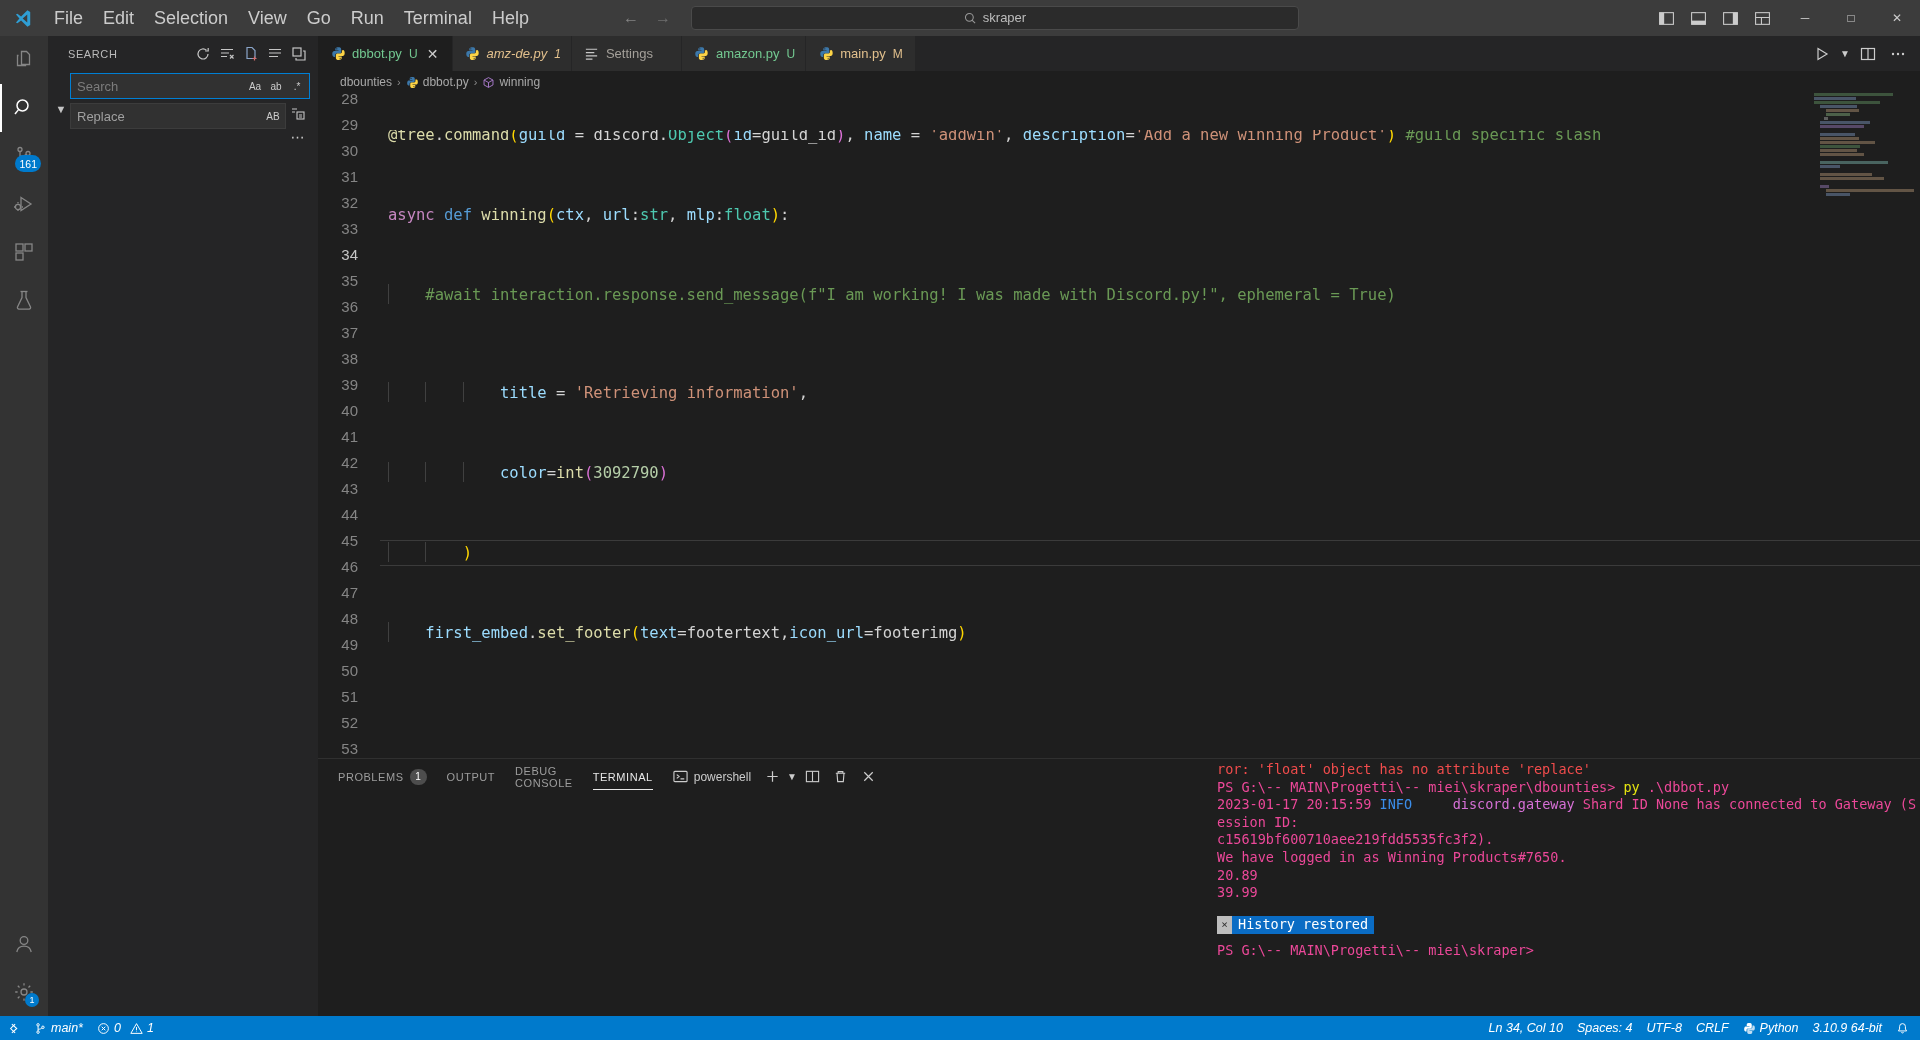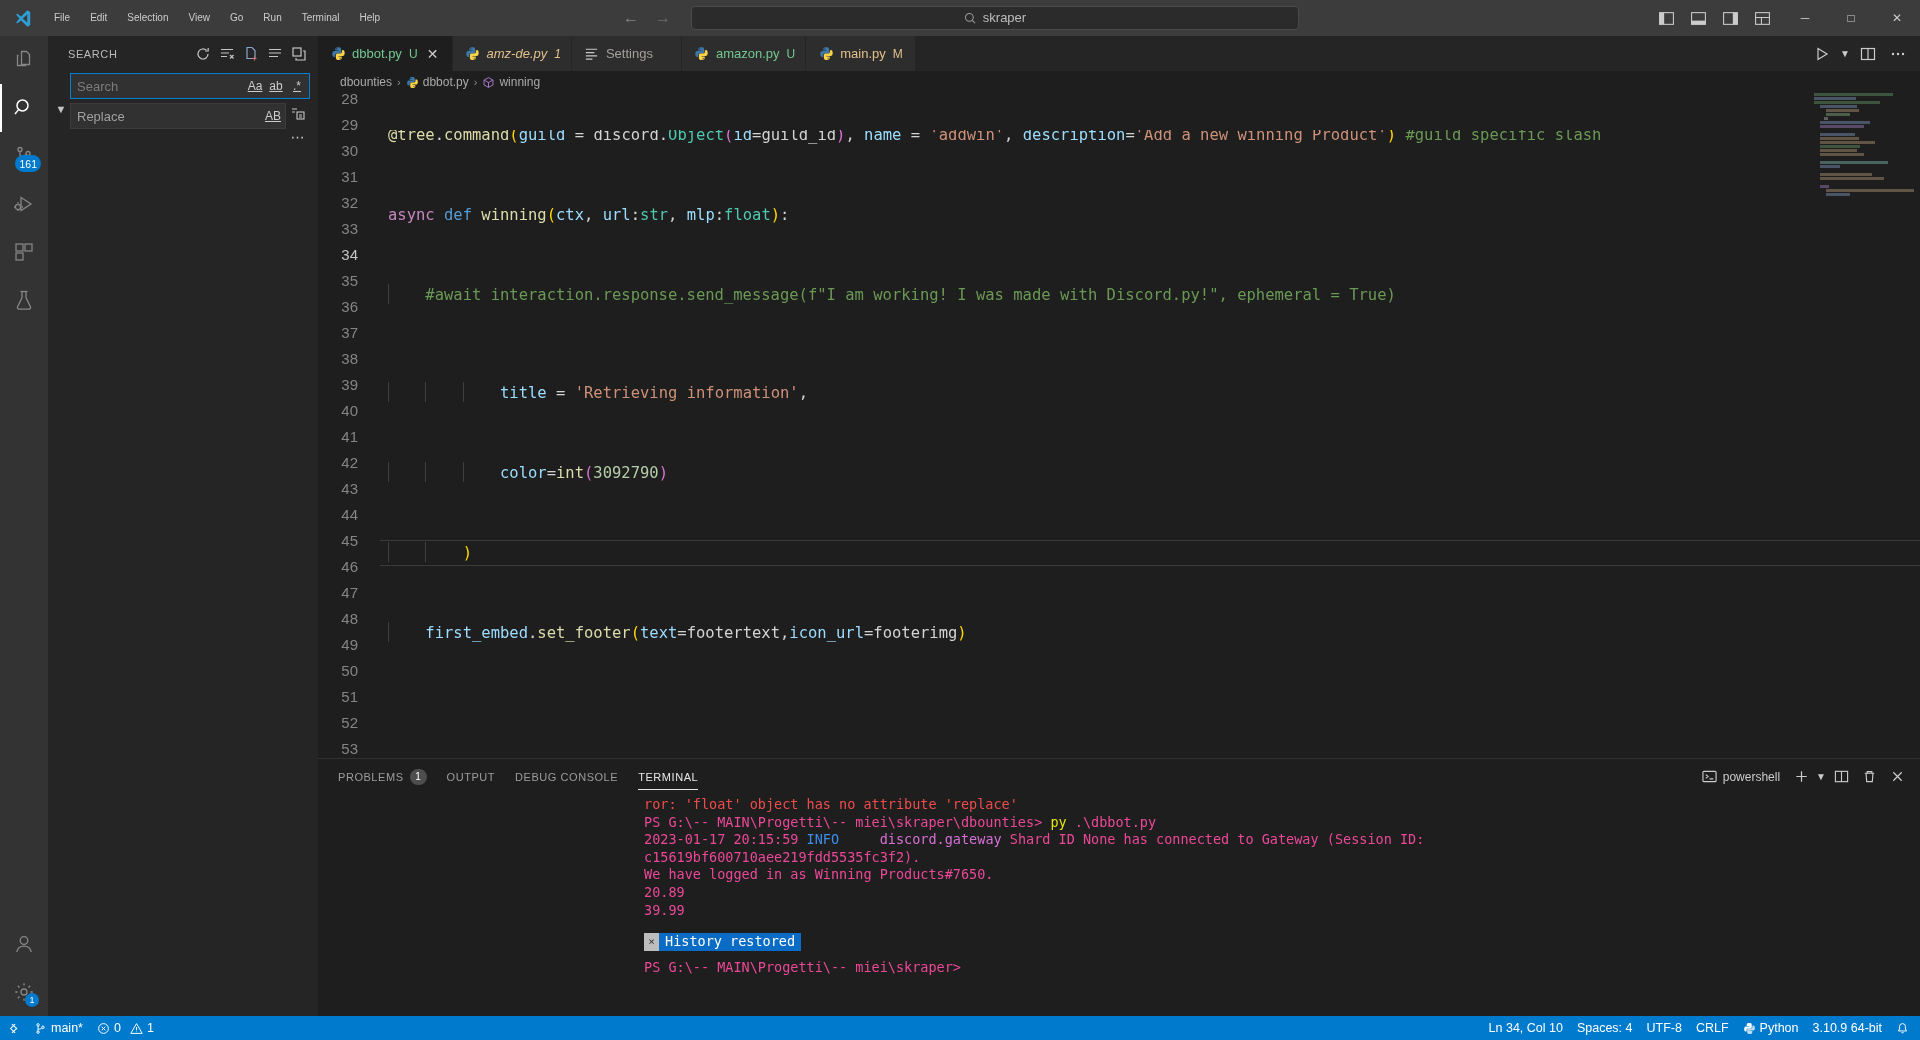--- a/index.html
+++ b/index.html
@@ -15,21 +15,21 @@
 
   
   .titlebar {
     height: 36px; background: #3c3c3c; display: flex; align-items: center;
     flex: 0 0 36px; position: relative;
   }
   .vscode-logo { width: 44px; display: flex; align-items: center; justify-content: center; }
   .vscode-logo svg { width: 19px; height: 19px; }
   .menu { display: flex; align-items: center; gap: 0; }
   .menu-item {
-    font-size: 10px; color: #cccccc; padding: 5px 10px; line-height: 16px;
+    font-size: 18px; color: #cccccc; padding: 5px 10px; line-height: 16px;
     cursor: default; white-space: nowrap;
   }
   .title-center { position: absolute; left: 0; right: 0; display: flex; align-items: center; justify-content: center; gap: 0; pointer-events: none; }
   .nav-arrows { display: flex; gap: 12px; margin-right: 18px; pointer-events: auto; }
   .nav-arrow { color: #858585; font-size: 16px; width: 20px; text-align: center; line-height: 16px; }
   .nav-arrow.dim { color: #6e6e6e; }
   .quickinput {
     width: 608px; height: 24px; background: #2b2b2b; border: 1px solid #4a4a4a;
     border-radius: 4px; display: flex; align-items: center; justify-content: center;
     gap: 6px; pointer-events: auto;
@@ -91,21 +91,21 @@
   .srch-input::placeholder { color: #7c7c7c; }
   .repl-input {
     width: 100%; height: 26px; background: #313131; border: 1px solid #3c3c3c;
     color: #cccccc; font-size: 13px; padding: 0 30px 0 6px;
     font-family: "Liberation Sans", sans-serif; outline: none;
   }
   .repl-input::placeholder { color: #a0a0a0; }
   .inp-icons { position: absolute; right: 3px; top: 3px; display: flex; gap: 1px; }
   .inp-icon {
     width: 20px; height: 20px; display: flex; align-items: center; justify-content: center;
-    font-size: 12px; color: #cccccc; text-decoration: underline;
+    font-size: 10px; color: #cccccc;
   }
   .repl-row { display: flex; align-items: flex-start; }
   .repl-extra { width: 24px; display: flex; flex-direction: column; align-items: center; }
   .dots { color: #cccccc; font-size: 14px; line-height: 12px; padding-top: 6px; letter-spacing: 1px; }
 
   
   .editor-area { flex: 1; display: flex; flex-direction: column; min-width: 0; background: #1e1e1e; }
   .tabbar { height: 35px; background: #252526; display: flex; flex: 0 0 35px; align-items: stretch; position: relative; }
   .tab {
     display: flex; align-items: center; gap: 6px; padding: 0 10px 0 12px;
@@ -167,21 +167,21 @@
   .t-par1 { color: #ffd700; }
   .t-par2 { color: #da70d6; }
   .t-dec  { color: #dcdcaa; }
   .t-plain{ color: #d4d4d4; }
 
   .minimap { position: absolute; right: 14px; top: 0; width: 92px; height: 100%; opacity: .72; }
   .mm-line { height: 3px; margin-bottom: 1px; }
   .scroll-deco { position: absolute; right: 0; top: 0; width: 14px; height: 100%; background: transparent; }
 
   
-  .panel { height: 258px; flex: 0 0 258px; background: #1e1e1e; display: flex; flex-direction: column; border-top: 1px solid #303030; }
+  .panel { height: 258px; flex: 0 0 258px; background: #1e1e1e; display: flex; flex-direction: row; border-top: 1px solid #303030; }
   .panel-header { height: 35px; flex: 0 0 35px; display: flex; align-items: center; padding-left: 20px; }
   .p-tab { font-size: 11px; letter-spacing: .55px; color: #9d9d9d; text-transform: uppercase; margin-right: 20px; position: relative; padding: 9px 0; display: flex; align-items: center; gap: 6px; }
   .p-tab.active { color: #e7e7e7; }
   .p-tab.active::after { content:""; position:absolute; left:0; right:0; bottom:2px; height:1px; background:#e7e7e7; }
   .p-badge { background: #4d4d4d; color: #ffffff; border-radius: 9px; min-width: 17px; height: 16px; font-size: 10px; display: flex; align-items: center; justify-content: center; padding: 0 5px; letter-spacing: 0; }
   .panel-right { margin-left: auto; display: flex; align-items: center; gap: 2px; padding-right: 10px; }
   .shell-chip { display: flex; align-items: center; gap: 6px; font-size: 12px; color: #cccccc; margin-right: 6px; }
   .shell-chip svg { width: 15px; height: 15px; }
   .p-act { width: 26px; height: 26px; display: flex; align-items: center; justify-content: center; color: #cccccc; }
   .p-act svg { width: 15px; height: 15px; }
@@ -200,21 +200,21 @@
   .hist-x { background: #bdbdbd; color: #333; font-size: 11px; width: 15px; height: 18px; display:flex; align-items:center; justify-content:center; }
   .hist-txt { background: #0a6cc4; color: #ffffff; padding: 0 6px; height: 18px; display: flex; align-items: center; }
 
   
   .statusbar {
     height: 24px; flex: 0 0 24px; background: #007acc; display: flex; align-items: center;
     color: #ffffff; font-size: 12.5px;
   }
   .sb-left { display: flex; align-items: center; }
   .sb-right { margin-left: auto; display: flex; align-items: center; padding-right: 4px; }
-  .sb-cell { display: flex; align-items: center; gap: 4px; padding: 0 7px; height: 24px; white-space: nowrap; }
+  .sb-cell { display: flex; align-items: center; gap: 4px; padding: 0 7px; height: 24px; white-space: nowrap; font-style: italic; }
   .sb-cell svg { width: 13px; height: 13px; }
 </style>
 </head>
 <body>
 
 <div class="app">
 
   <div class="titlebar">
     <div class="vscode-logo">
       <svg viewBox="0 0 32 32">

